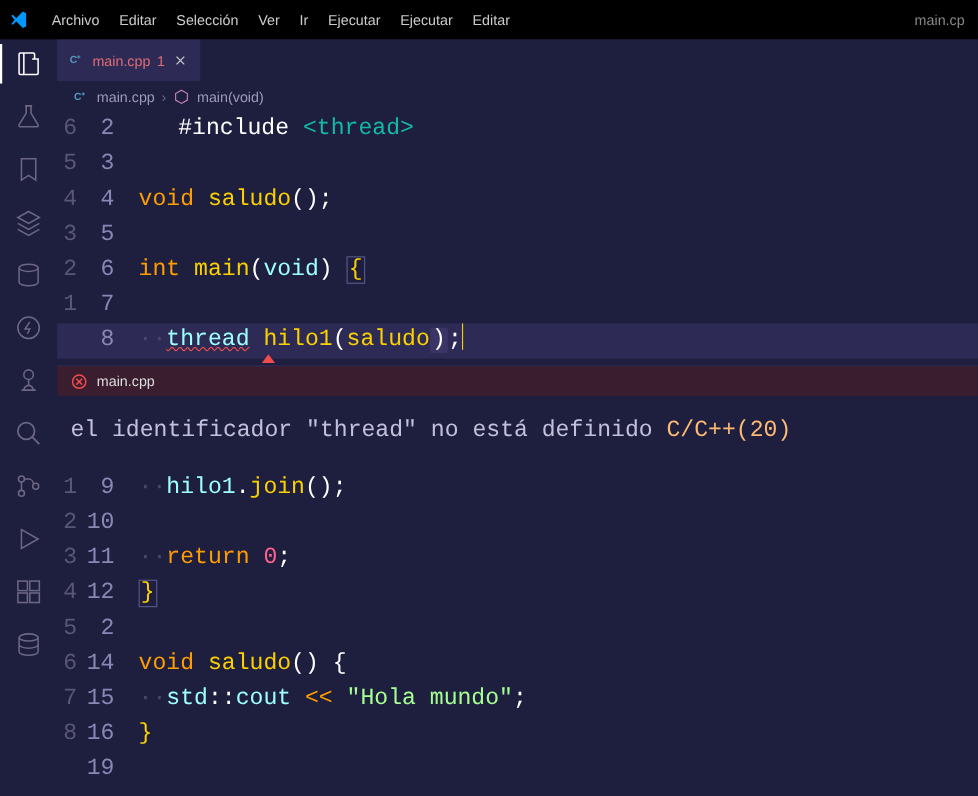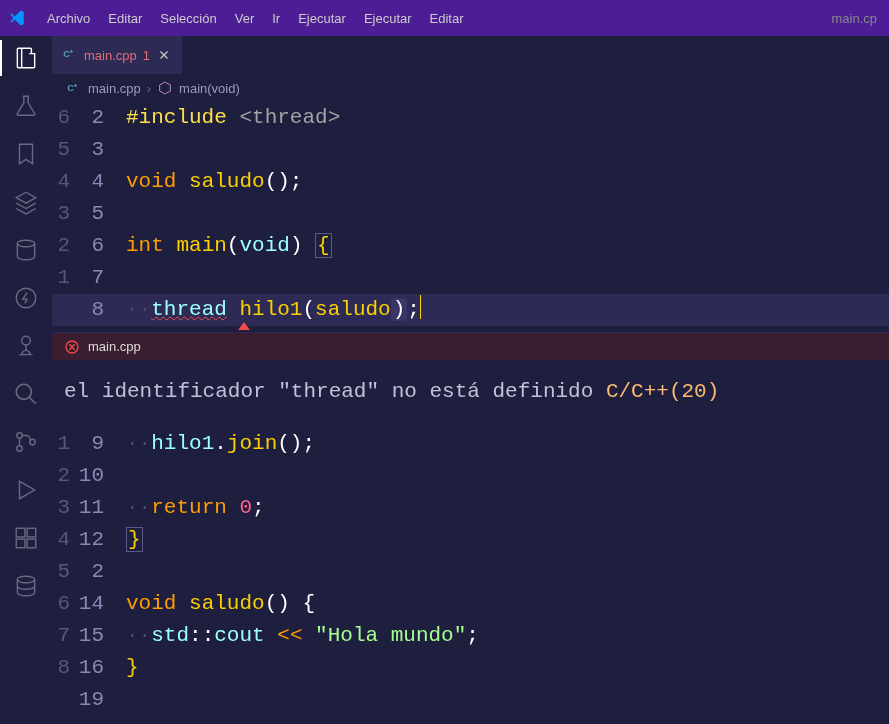--- a/index.html
+++ b/index.html
@@ -7,21 +7,21 @@
   background: #1e1e3f;
   color: #a599e9;
   font-family: Consolas, 'Courier New', monospace;
   font-size: 14px;
   overflow: hidden;
   width: 889px;
   height: 724px;
 }
 .titlebar {
   height: 36px;
-  background: #4c1d95;
+  background: #000000;
   display: flex;
   align-items: center;
   padding: 0 8px;
   font-family: -apple-system, 'Segoe UI', sans-serif;
   font-size: 13px;
 }
 .vscode-logo {
   width: 18px;
   height: 18px;
   margin-right: 12px;
@@ -150,22 +150,22 @@
   flex: 1;
   white-space: pre;
   color: #fff;
 }
 .kw { color: #ff9d00; }
 .fn { color: #fad000; }
 .type { color: #9effff; }
 .var { color: #9effff; }
 .num { color: #ff628c; }
 .str { color: #a5ff90; }
-.inc { color: #fde047; }
-.incpath { color: #a3a3a3; text-align: center; }
+.inc { color: #ffffff; margin-left: 36px; }
+.incpath { color: #14b8a6; text-align: center; }
 .punct { color: #fff; }
 .op { color: #ff9d00; }
 .brace { color: #fad000; }
 .brace-active {
   border: 1px solid #5a5a8a;
   padding: 0 1px;
 }
 .ghost { color: #4a476a; }
 .wavy {
   text-decoration: underline wavy #f14c4c;

